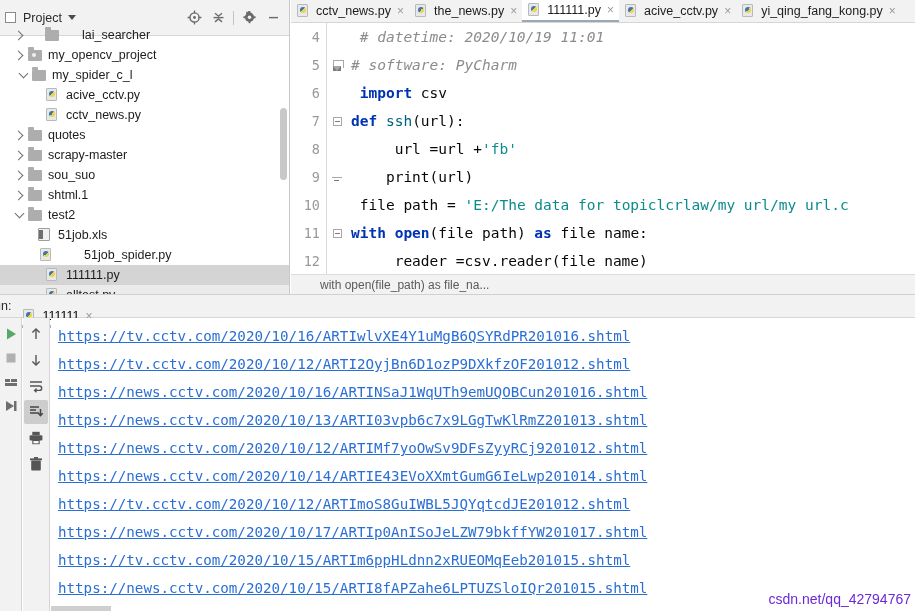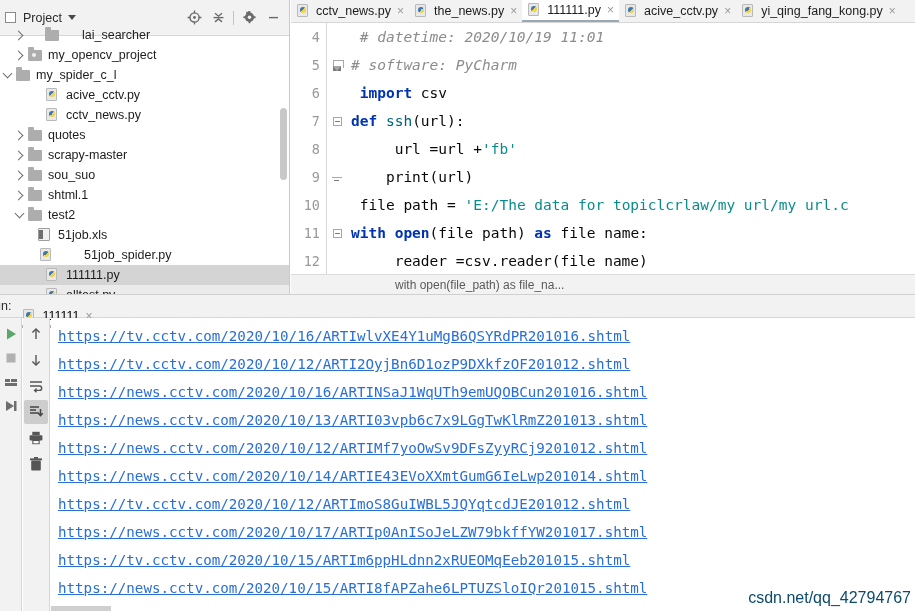--- a/index.html
+++ b/index.html
@@ -204,21 +204,21 @@
   .kw  { color: #0033b3; font-weight: 700; }
   .fn  { color: #00627a; }
   .str { color: #0b8c8c; }
   .plain { color: #080808; }
 
   #breadcrumb {
     height: 20px; background: #f2f2f2;
     border-top: 1px solid #dcdcdc;
     display: flex; align-items: center;
     font-size: 12px; color: #5a5a5a;
-    padding-left: 104px;
+    padding-left: 29px;
   }
 
   
   .vscroll {
     position: absolute; right: 2px; width: 7px;
     background: #c8c8c8; border-radius: 4px;
   }
 
   
   #run-panel {
@@ -270,21 +270,21 @@
     height: 28px; display: flex; align-items: center;
     padding-left: 7px;
     font-family: "DejaVu Sans Mono", monospace;
     font-size: 14.2px;
     color: #2a6fd6;
     white-space: pre;
   }
   .out-line span { text-decoration: underline; }
   #watermark {
     position: absolute; right: 4px; bottom: 4px;
-    font-size: 16px; color: #0c4a6e;
+    font-size: 14px; color: #6d28d9;
     font-family: "Liberation Sans", sans-serif;
     pointer-events: none;
   }
   #bottom-strip {
     position: absolute; left: 51px; bottom: 0; width: 60px; height: 5px;
     background: #cfcfcf;
   }
   svg { display: block; }
 </style>
 </head>
@@ -348,21 +348,21 @@
         </div>
         <div class="tree-row" style="padding-left: 12px;">
           <div class="tw-arrow">
             <span class="chev right"></span>
           </div>
           <span class="ic">
             <span class="folder-ic dot"></span>
           </span>
           <span class="tree-label">my_opencv_project</span>
         </div>
-        <div class="tree-row" style="padding-left: 0;">
+        <div class="tree-row" style="padding-left: 16px;">
           <div class="tw-arrow">
             <span class="chev down"></span>
           </div>
           <span class="ic">
             <span class="folder-ic"></span>
           </span>
           <span class="tree-label">my_spider_c_l</span>
         </div>
         <div class="tree-row" style="padding-left: 30px;">
           <div class="tw-arrow"></div>

